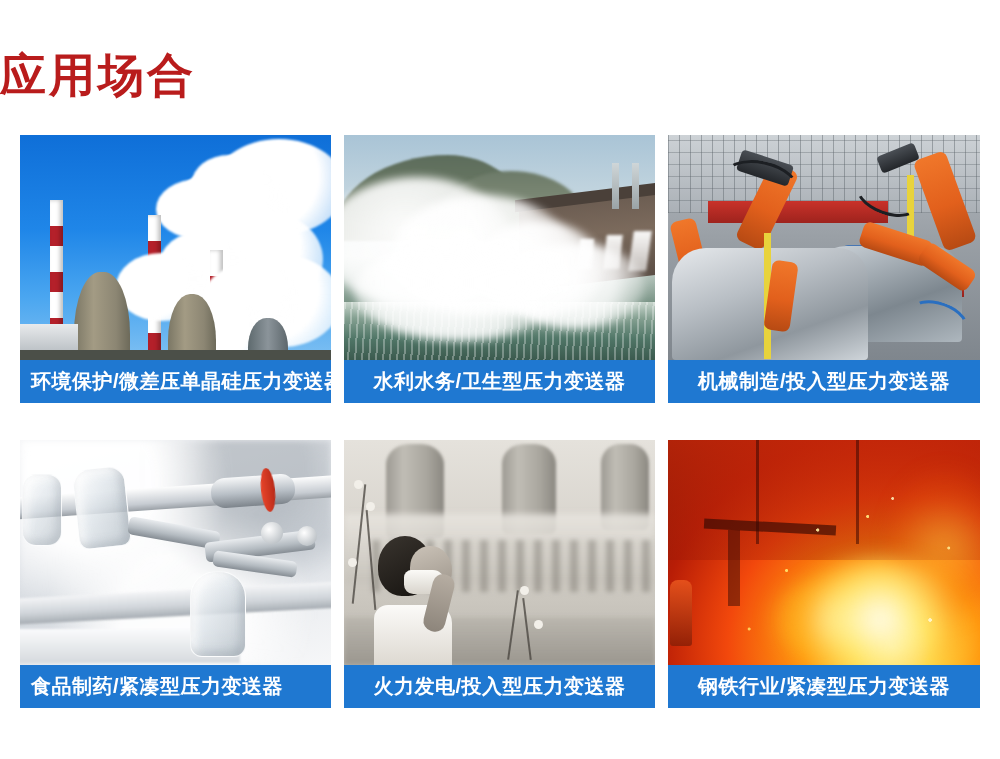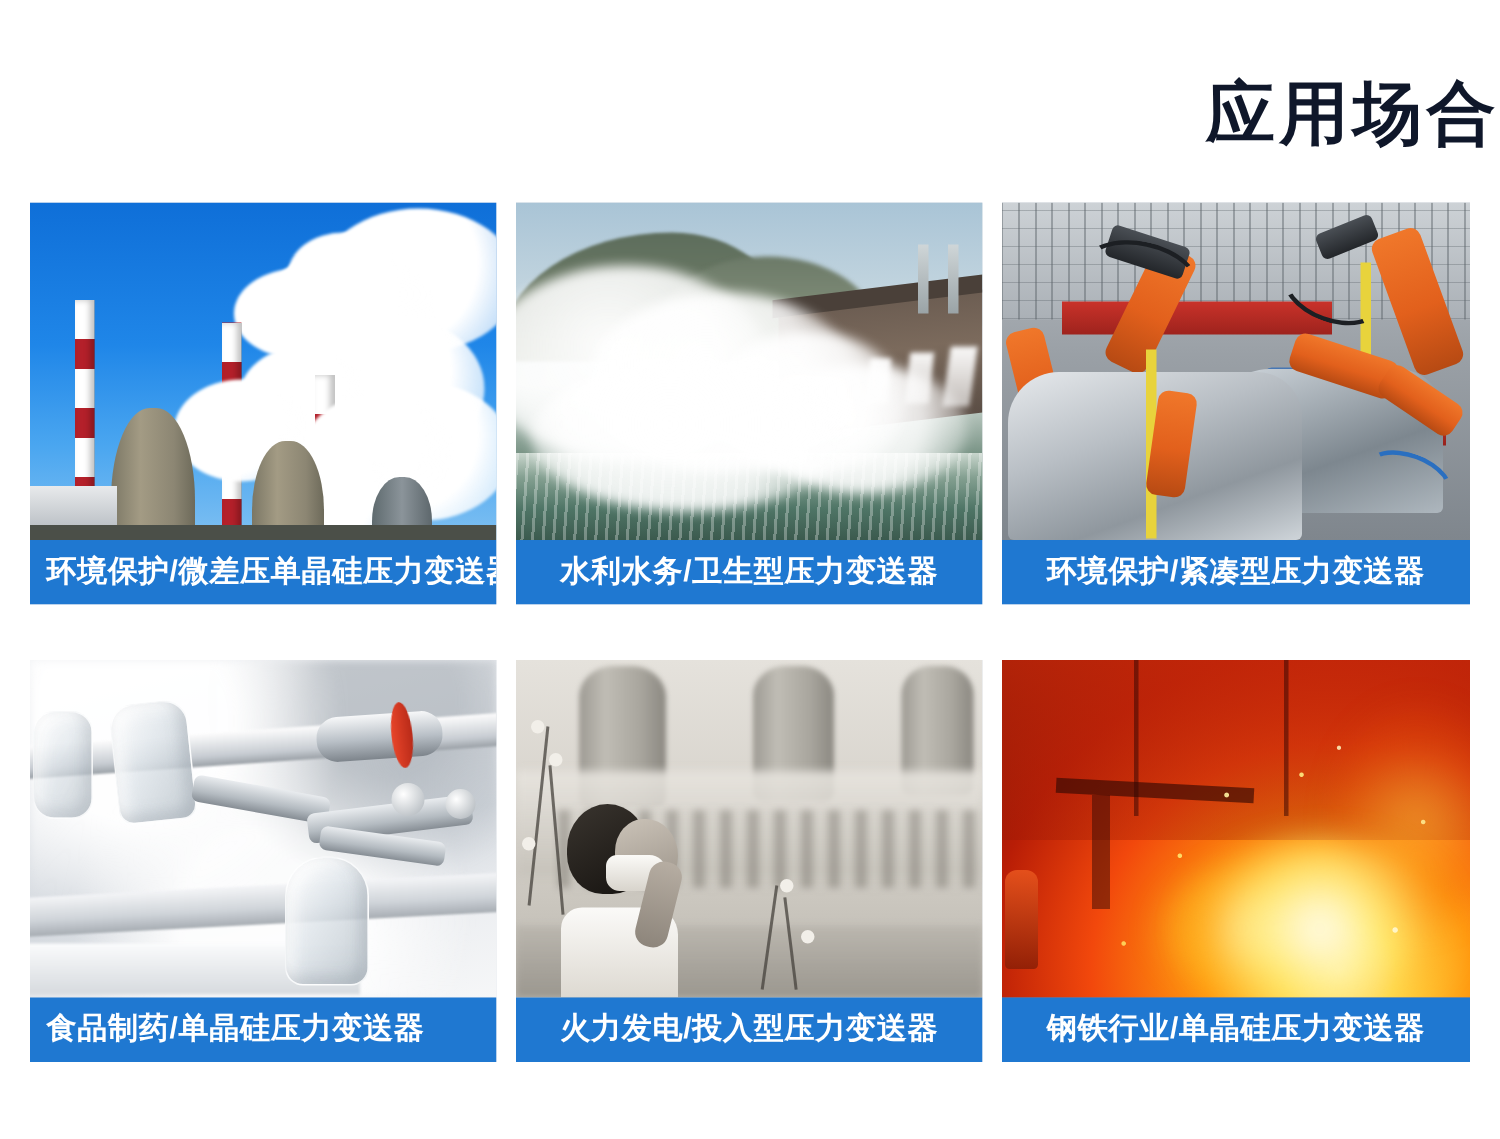--- a/index.html
+++ b/index.html
@@ -19,26 +19,26 @@
     height: 759px;
     background: #ffffff;
   }
 
   
   .page-title {
     position: absolute;
     left: 0;
     top: 46px;
     width: 1000px;
-    text-align: right;
+    text-align: left;
     font-size: 46px;
     line-height: 58px;
     font-weight: 700;
     letter-spacing: 3px;
-    color: #0f172a;
+    color: #b91c1c;
     font-family: "Liberation Sans", "DejaVu Sans", sans-serif;
   }
 
   
   .grid {
     position: absolute;
     left: 20px;
     top: 135px;
     width: 960px;
     display: grid;
@@ -579,41 +579,41 @@
         <div class="robot r2"></div>
         <div class="bluepanel"></div>
         <div class="body b2"></div>
         <div class="robot r4"></div>
         <div class="robot r6"></div>
         <div class="body b1"></div>
         <div class="post p1"></div>
         <div class="robot r5"></div>
         <div class="cable c3"></div>
       </div>
-      <div class="caption align-center">环境保护/紧凑型压力变送器</div>
+      <div class="caption align-center">机械制造/投入型压力变送器</div>
     </div>
 
     <div class="card">
       <div class="photo ph4">
         <div class="blurbg"></div>
         <div class="rail"></div>
         <div class="cyl"></div>
         <div class="redring"></div>
         <div class="vial v3"></div>
         <div class="vial v2"></div>
         <div class="grip gr1"></div>
         <div class="rail2"></div>
         <div class="grip gr2"></div>
         <div class="cap"></div>
         <div class="cap2"></div>
         <div class="grip gr3"></div>
         <div class="base"></div>
         <div class="vial v1"></div>
       </div>
-      <div class="caption align-left">食品制药/单晶硅压力变送器</div>
+      <div class="caption align-left">食品制药/紧凑型压力变送器</div>
     </div>
 
     <div class="card">
       <div class="photo ph5">
         <div class="twr w1"></div>
         <div class="twr w2"></div>
         <div class="twr w3"></div>
         <div class="haze"></div>
         <div class="plant"></div>
         <div class="fground"></div>
@@ -642,17 +642,17 @@
         <div class="seam sm2"></div>
         <div class="beam"></div>
         <div class="beam2"></div>
         <div class="worker"></div>
         <div class="glow gl3"></div>
         <div class="glow gl2"></div>
         <div class="glow gl1"></div>
         <div class="sparks"></div>
         <div class="sparks2"></div>
       </div>
-      <div class="caption align-center">钢铁行业/单晶硅压力变送器</div>
+      <div class="caption align-center">钢铁行业/紧凑型压力变送器</div>
     </div>
 
   </div>
 </div>
 
 </body></html>

